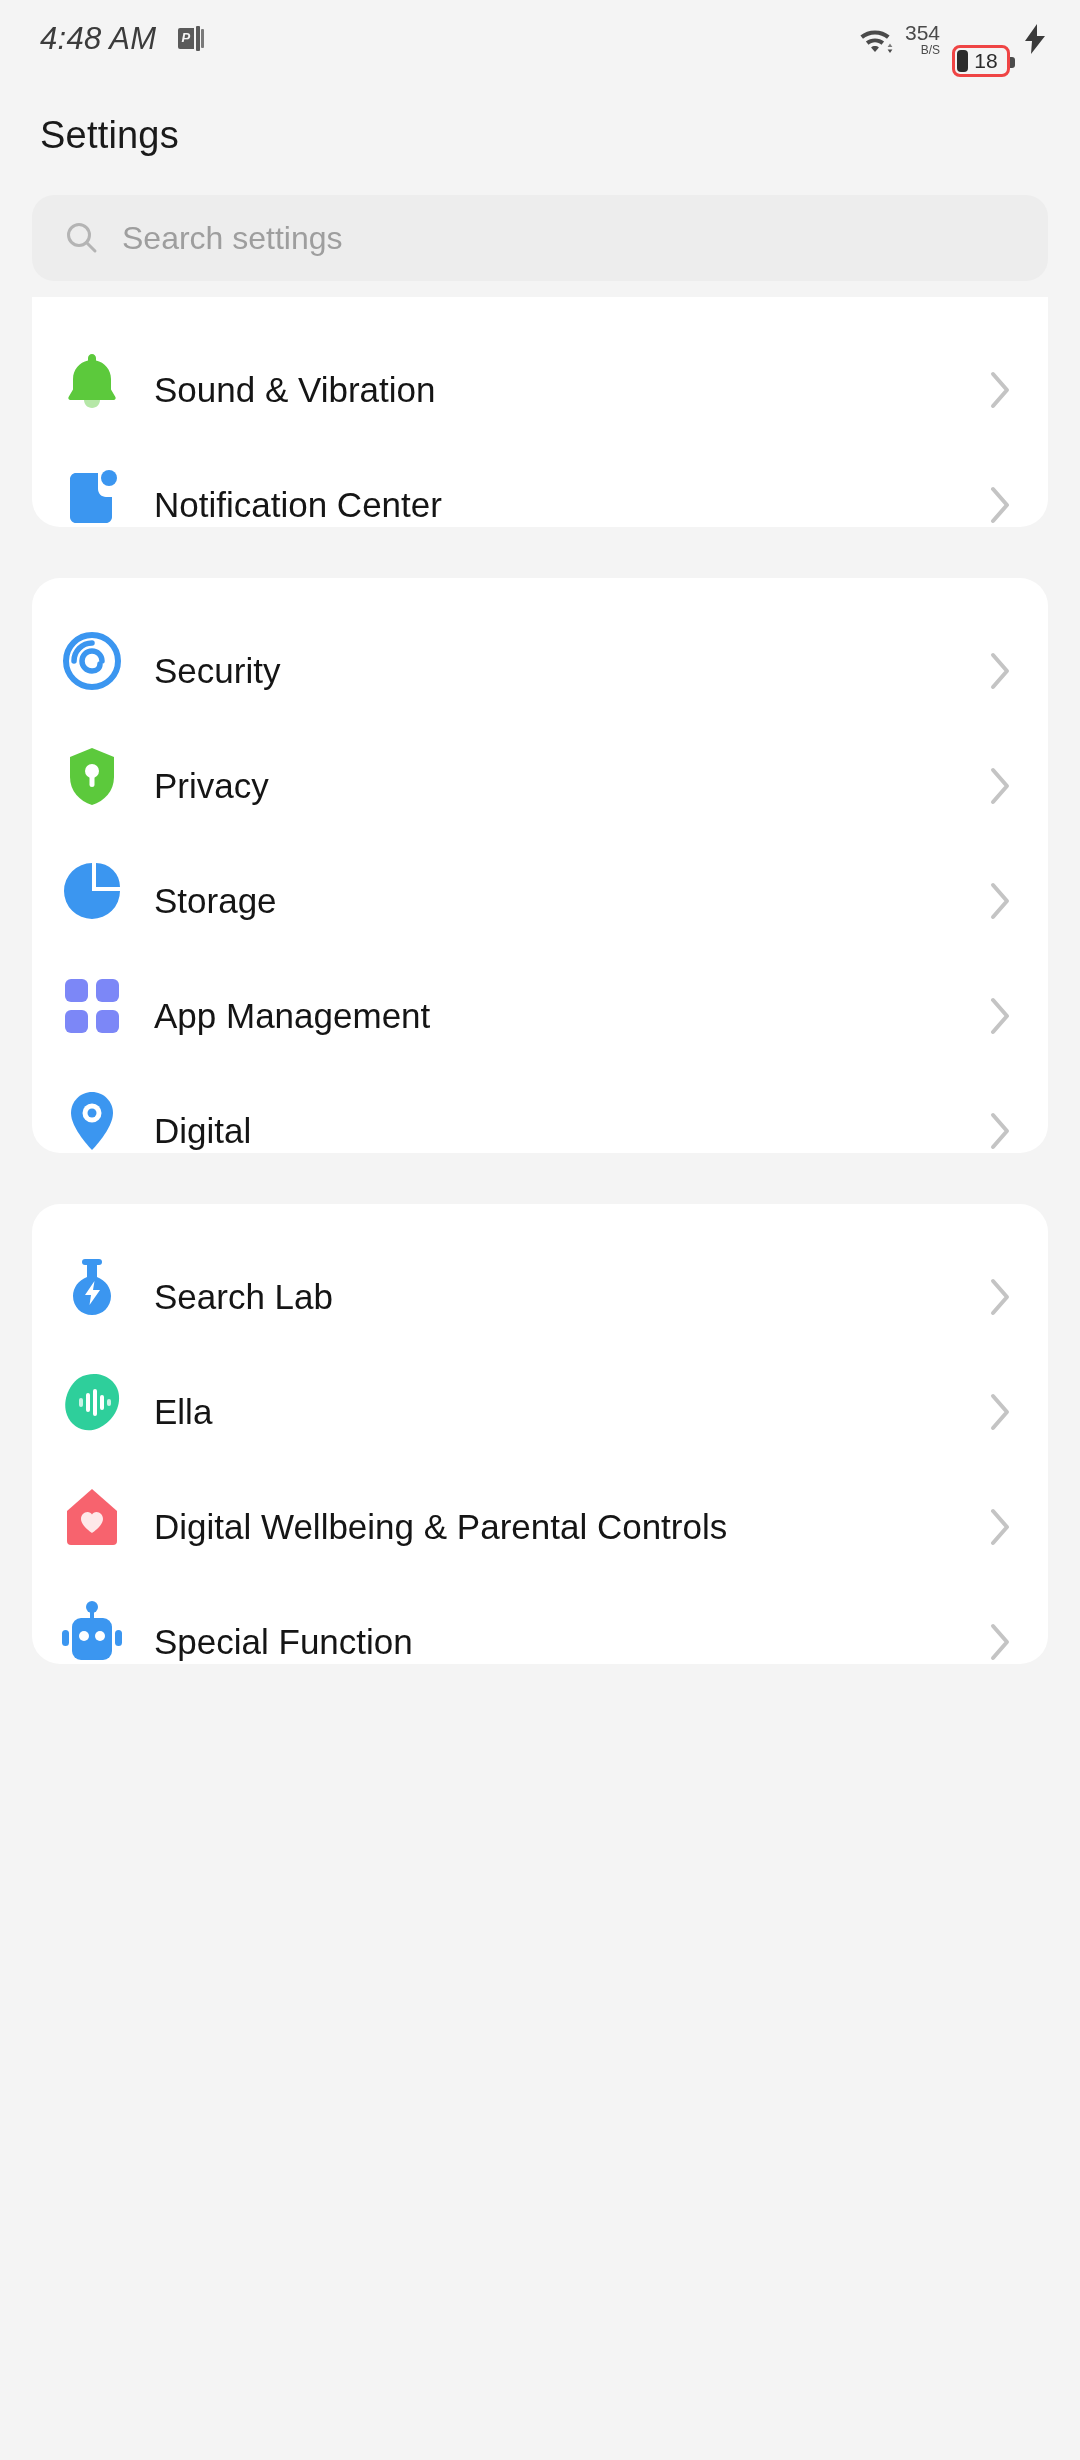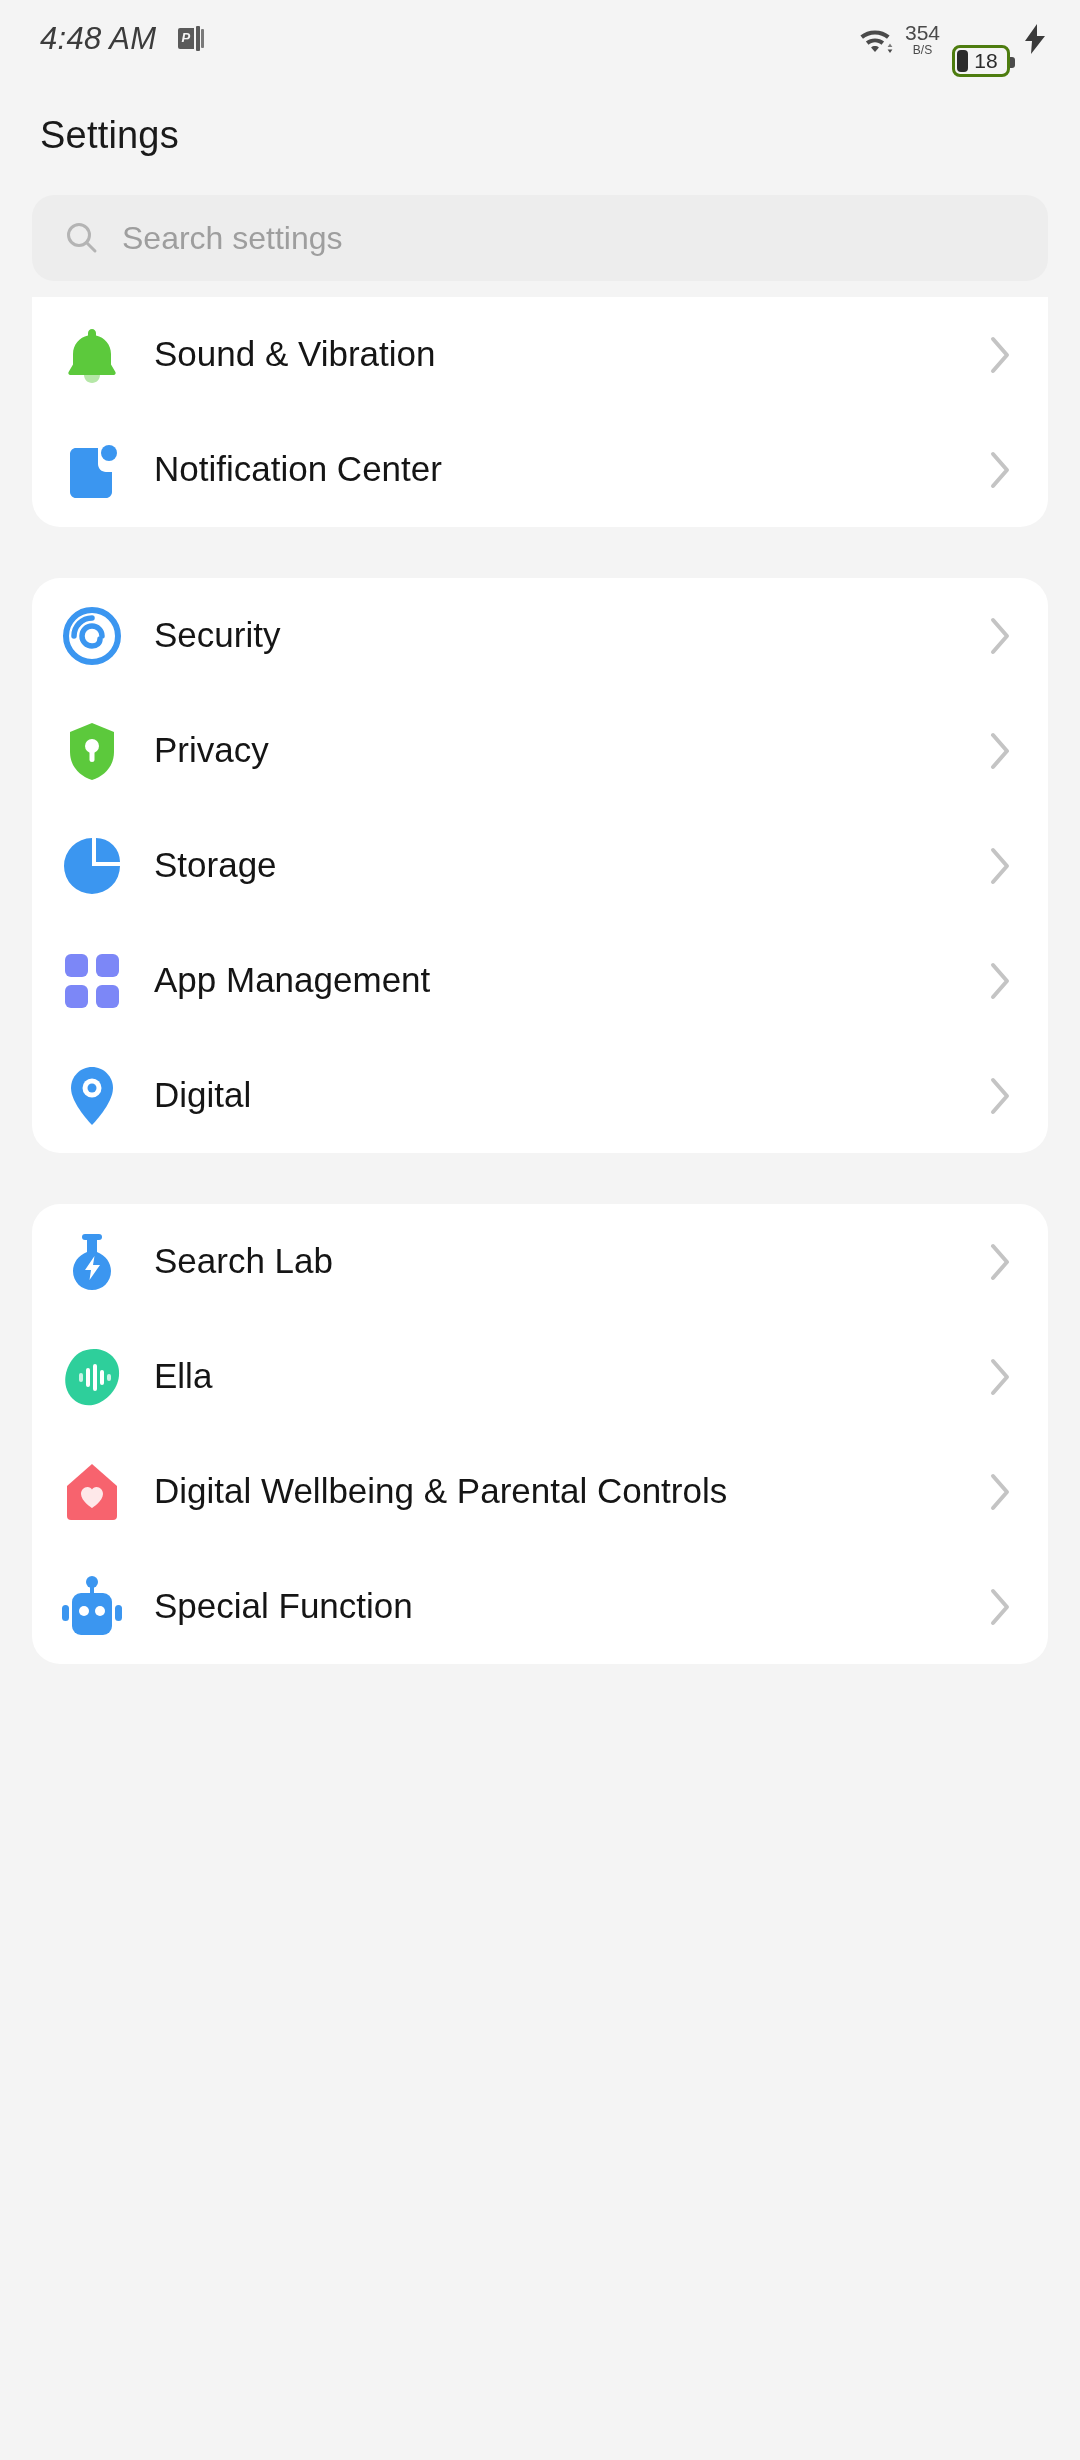--- a/index.html
+++ b/index.html
@@ -48,28 +48,28 @@
   }
   .sb-appicon .bar2 {
     position: absolute; left: 23px; top: 3px;
     width: 3px; height: 19px; background: #7a7a7a; border-radius: 1px;
   }
   .sb-spacer { flex: 1; }
   .sb-right { display: flex; align-items: center; gap: 12px; }
   .wifi { width: 36px; height: 30px; position: relative; }
   .netspeed {
     display: flex; flex-direction: column;
-    align-items: center; justify-content: center;
+    align-items: flex-end; justify-content: center;
     line-height: 1.02;
   }
   .netspeed .num { font-size: 21px; color: #4a4a4a; font-weight: 500; }
   .netspeed .unit { font-size: 12px; color: #4a4a4a; font-weight: 500; }
   .battery {
     width: 58px; height: 32px;
-    border: 3px solid #4d7c0f;
+    border: 3px solid #ef4444;
     border-radius: 8px;
     position: relative;
     display: flex; align-items: center;
     box-sizing: border-box;
     margin-top: 43px;
   }
   .battery:after {
     content: ""; position: absolute;
     right: -8px; top: 9px;
     width: 5px; height: 11px;
@@ -123,21 +123,21 @@
     border-radius: 28px;
     overflow: hidden;
     margin-bottom: 51px;
   }
   .card.clipped-top {
     border-top-left-radius: 0;
     border-top-right-radius: 0;
   }
   .row {
     display: flex;
-    align-items: center;
+    align-items: flex-end;
     min-height: 115px;
     padding: 0 34px 0 28px;
     box-sizing: border-box;
   }
   .row-icon {
     width: 64px; height: 64px;
     flex: none;
     display: flex; align-items: center; justify-content: center;
     margin-right: 30px;
   }

